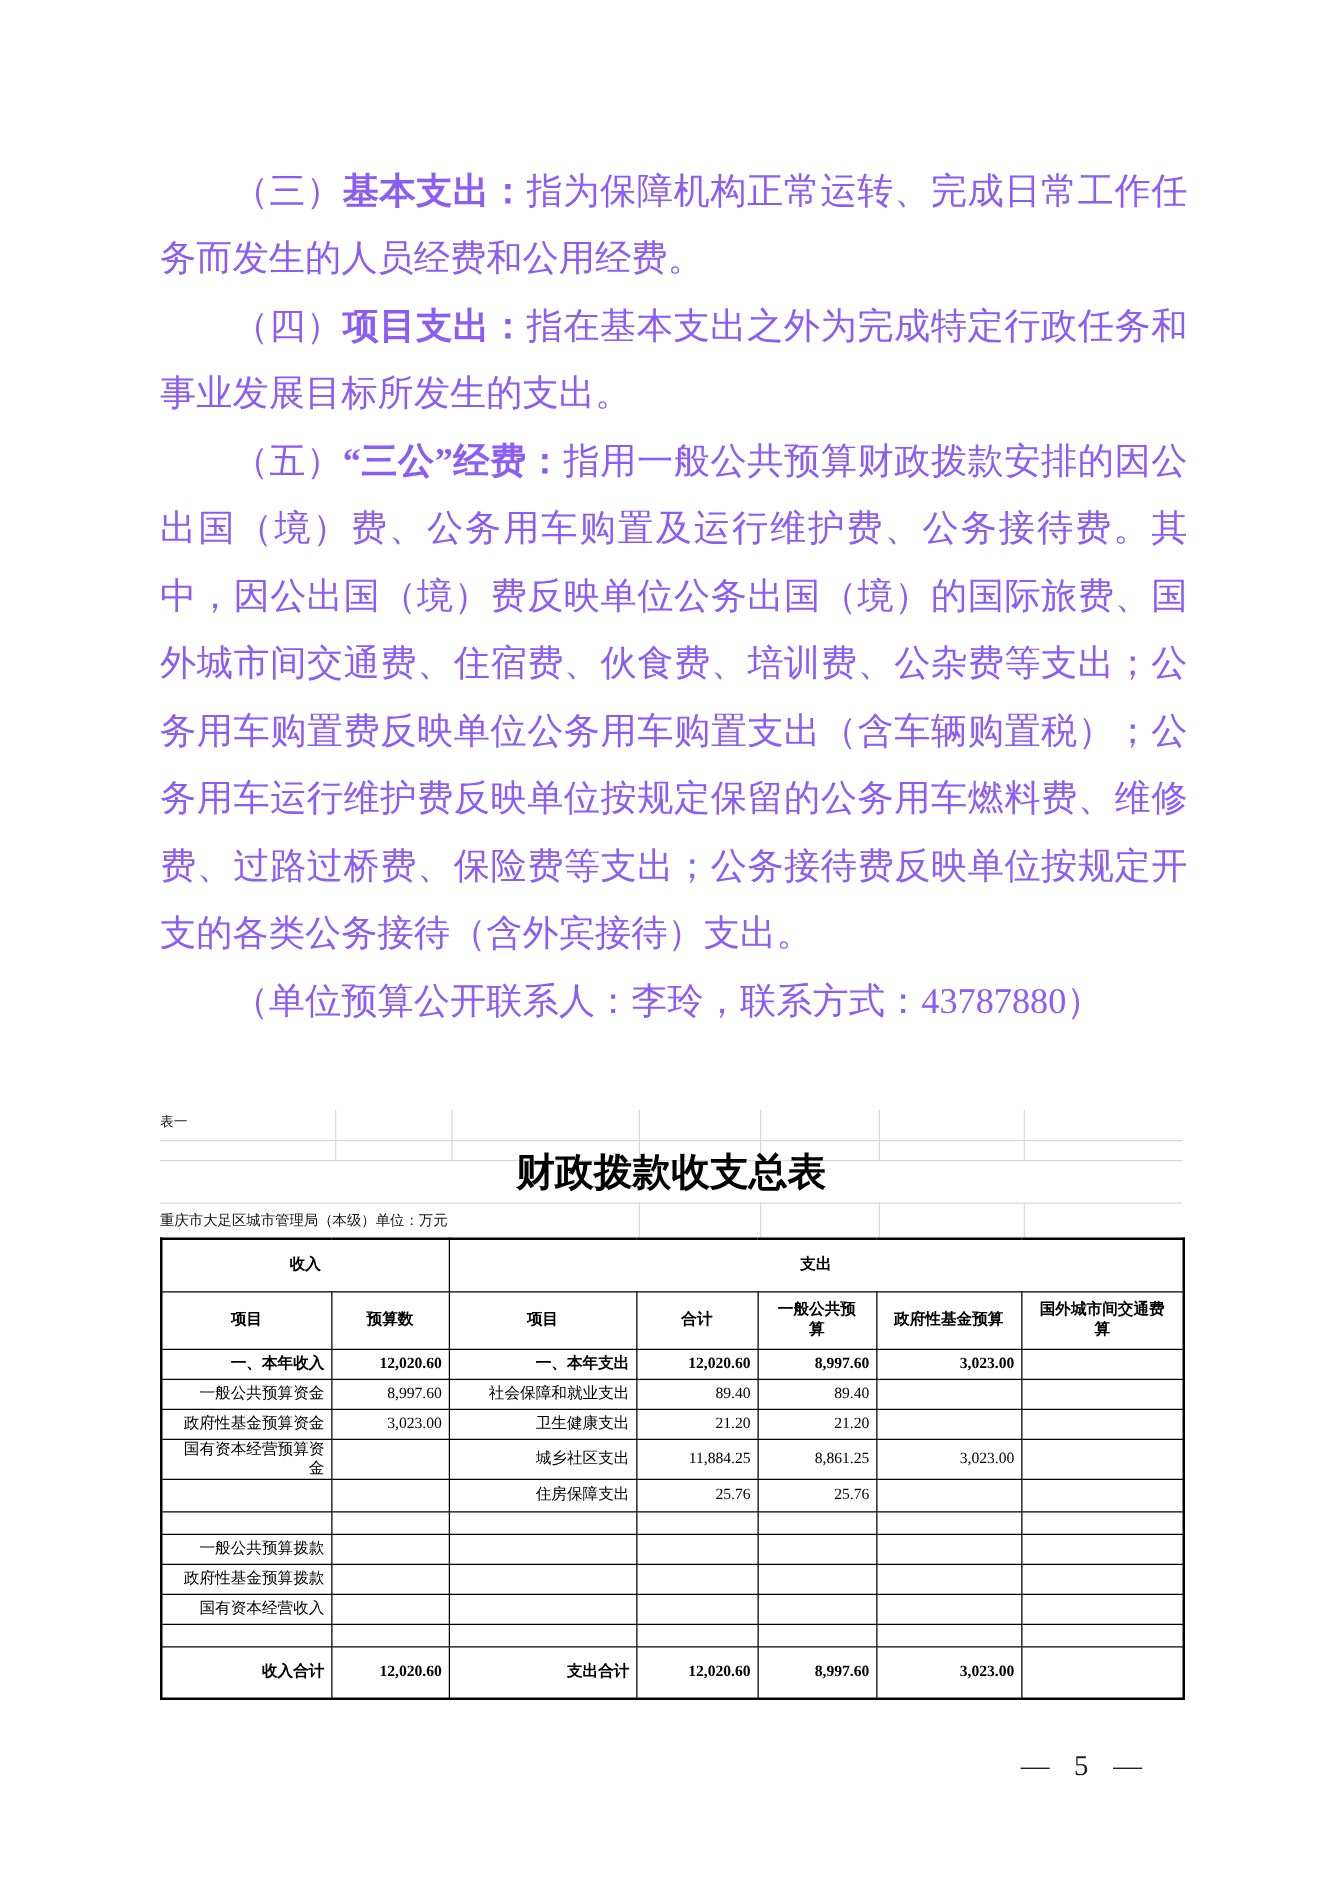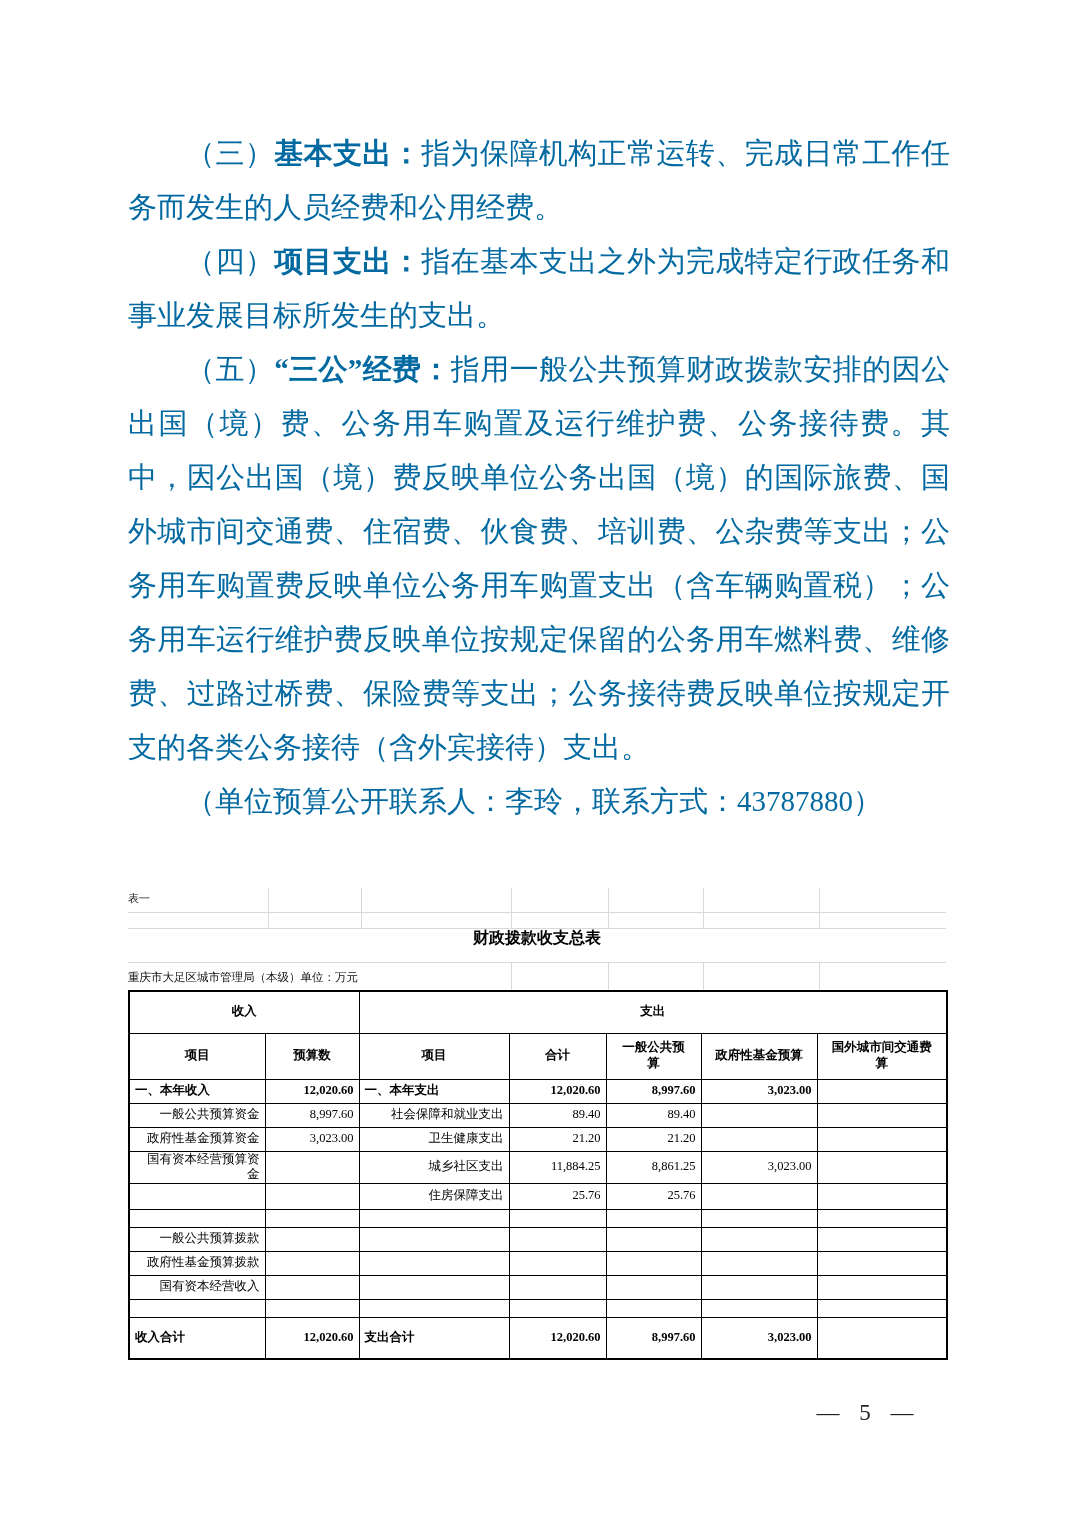--- a/index.html
+++ b/index.html
@@ -13,21 +13,21 @@
   }
   
   .body-text{
     position:absolute;
     left:128px;top:126px;
     width:822px;
     font-size:29px;
     line-height:54px;
     text-align:justify;
     text-justify:inter-ideograph;
-    color:#0369a1;
+    color:#8b5cf6;
   }
   .para{margin:0;text-indent:2em;}
   .para b{font-weight:700;}
   .para.contact{text-align:left;}
   
   .sheet{
     position:absolute;
     left:128px;top:888px;
     width:818px;
   }
@@ -36,21 +36,21 @@
   .gl.v{width:1px;}
   .sheet-label{
     position:relative;
     font-size:11px;line-height:15px;height:15px;
     padding-top:3px;color:#222;
   }
   .sheet-title{
     position:relative;
     margin-top:17px;
     text-align:center;
-    font-size:16px;font-weight:700;
+    font-size:31px;font-weight:700;
     line-height:30px;color:#000;
   }
   .sheet-meta{
     position:relative;
     margin-top:16px;
     display:flex;align-items:flex-end;
     font-size:11.5px;line-height:16px;color:#111;
   }
   table.budget{
     position:relative;
@@ -63,21 +63,21 @@
   table.budget td{
     border:1px solid #000;
     padding:0 5px;
     font-size:12.5px;
     line-height:1.25;
     overflow:hidden;
     color:#000;
     vertical-align:middle;
   }
   td.hd{text-align:center;font-weight:700;font-size:15px;white-space:pre-line;}
-  td.tc{text-align:left;font-weight:700;font-size:13px;margin-top:32px;}
+  td.tc{text-align:right;font-weight:700;font-size:13px;margin-top:32px;}
   td.tl{text-align:right;}
   td.tr{text-align:right;font-family:"Liberation Serif","DejaVu Serif",serif;}
   td.b{font-weight:700;font-size:13px;}
   
   .page-number{
     position:absolute;
     top:1400px;left:760px;width:210px;
     text-align:center;
     font-size:23px;
     word-spacing:14px;

